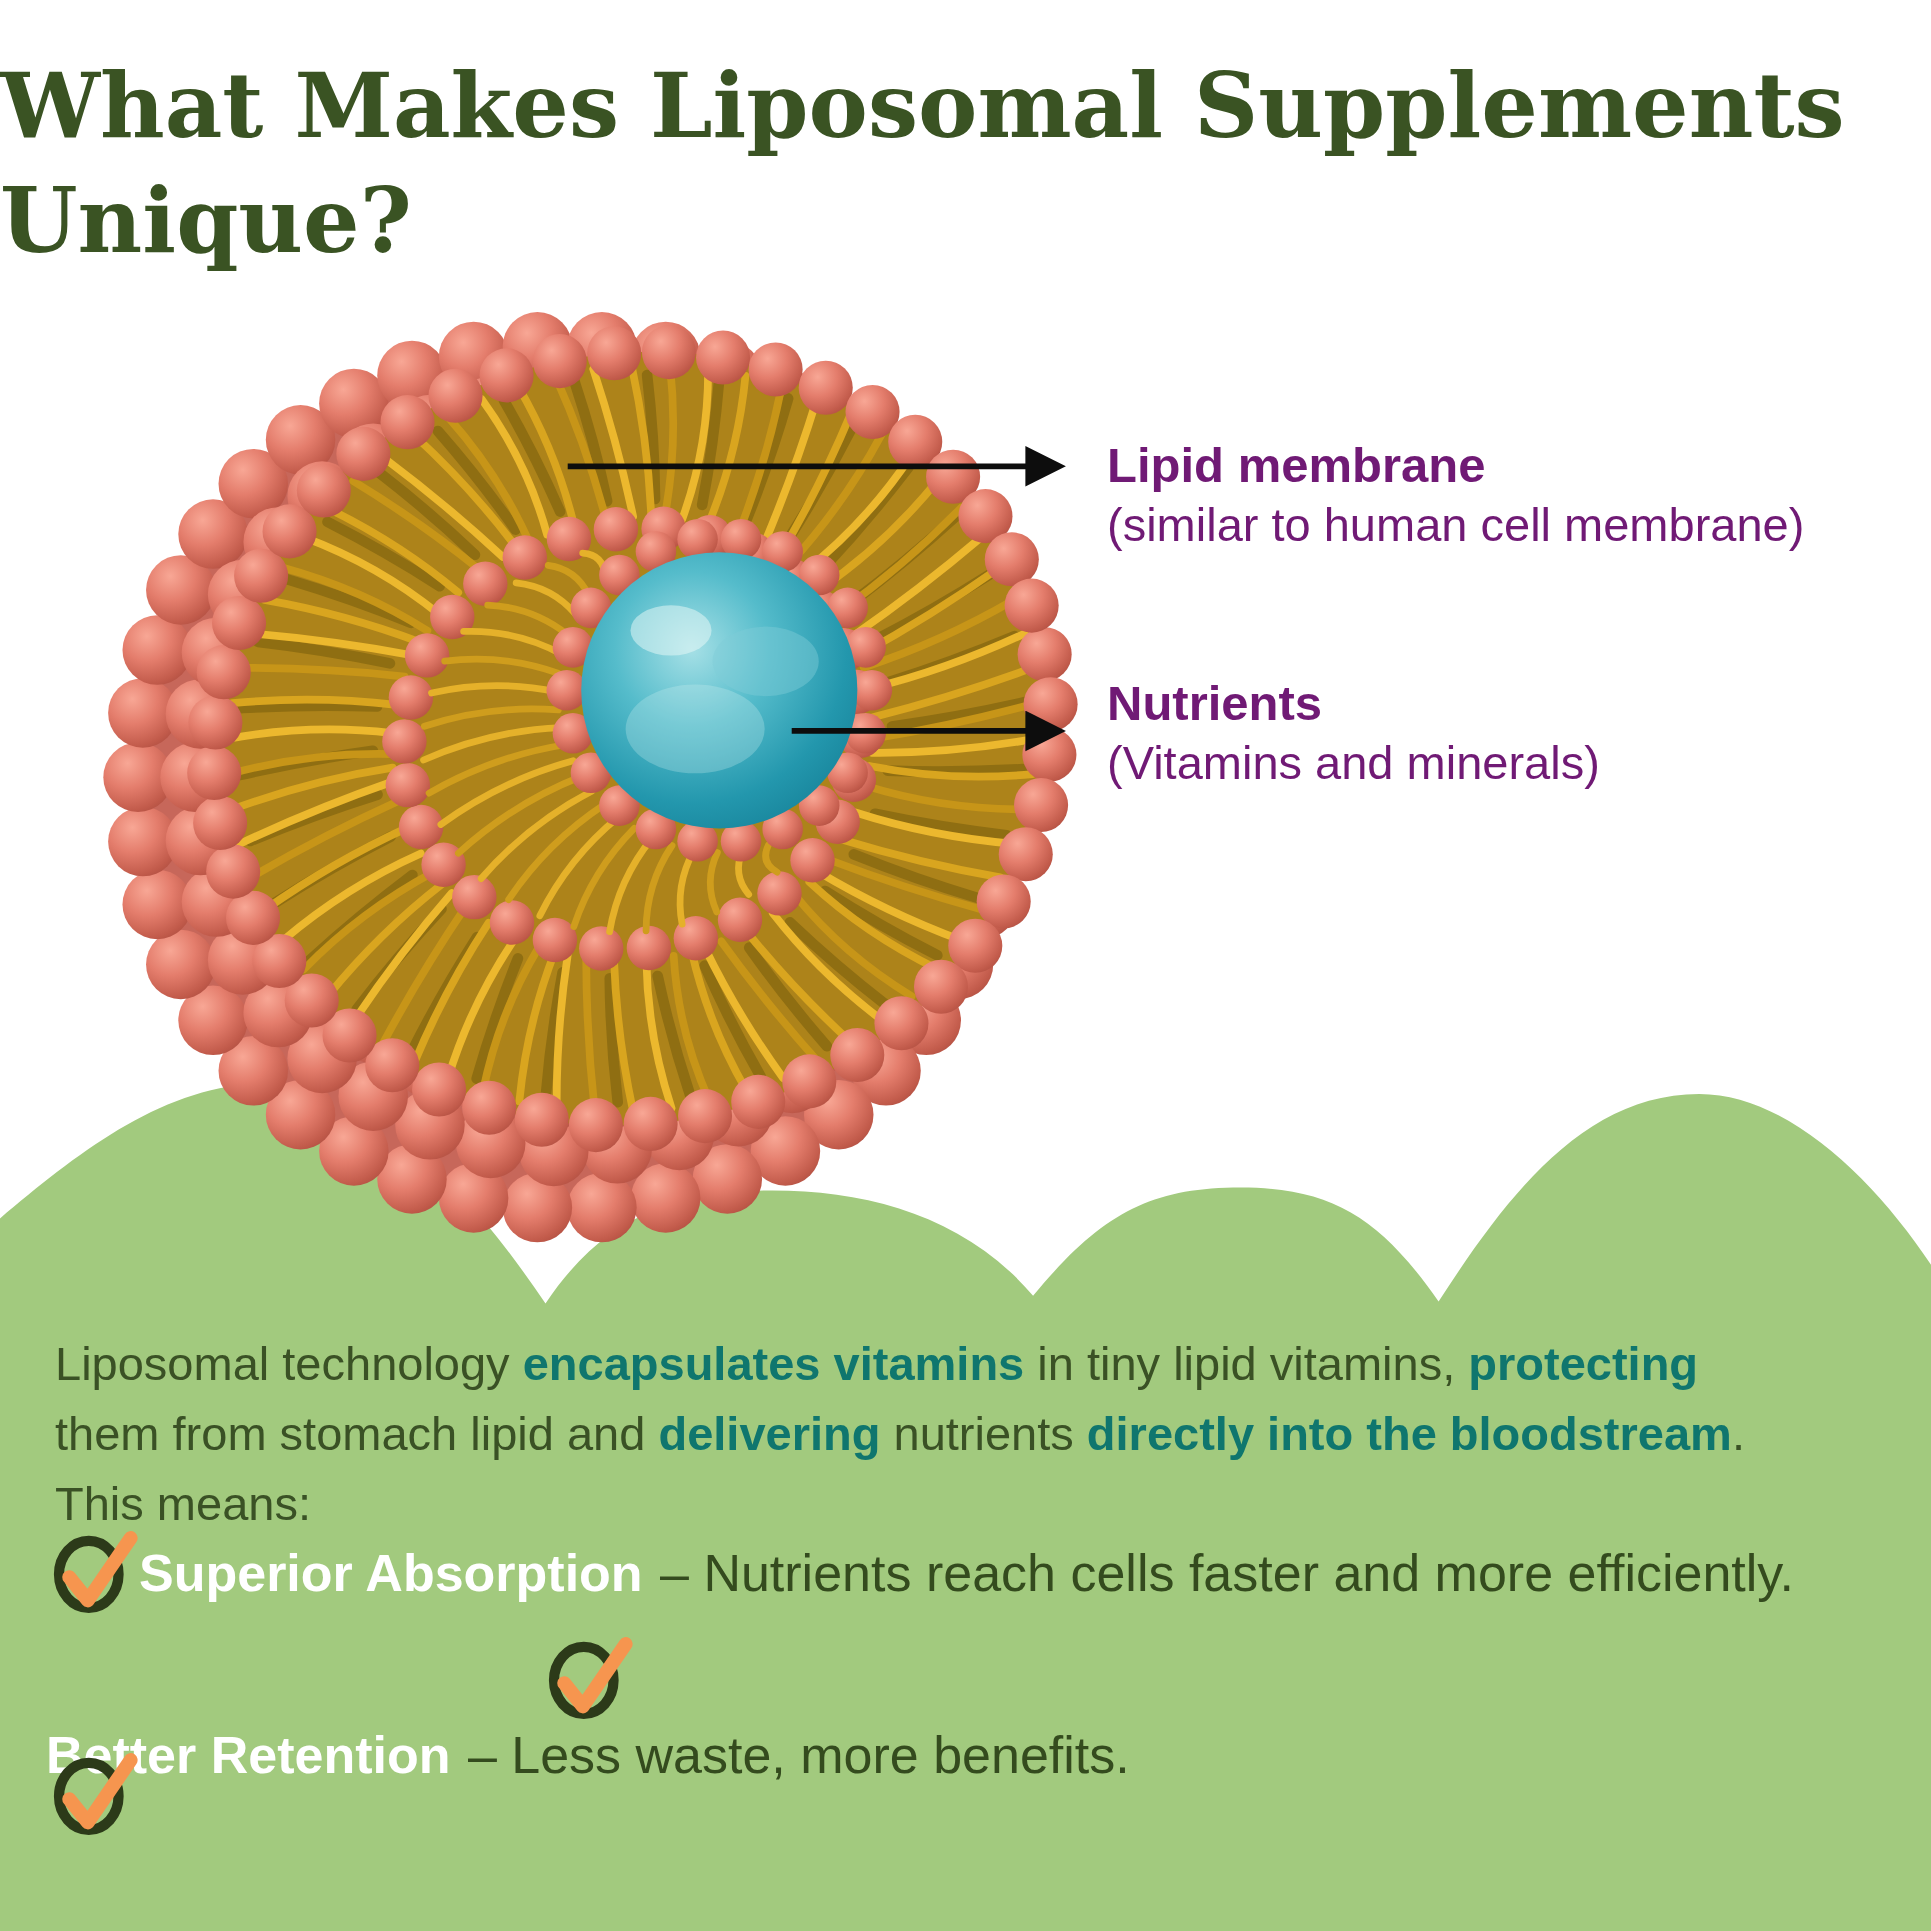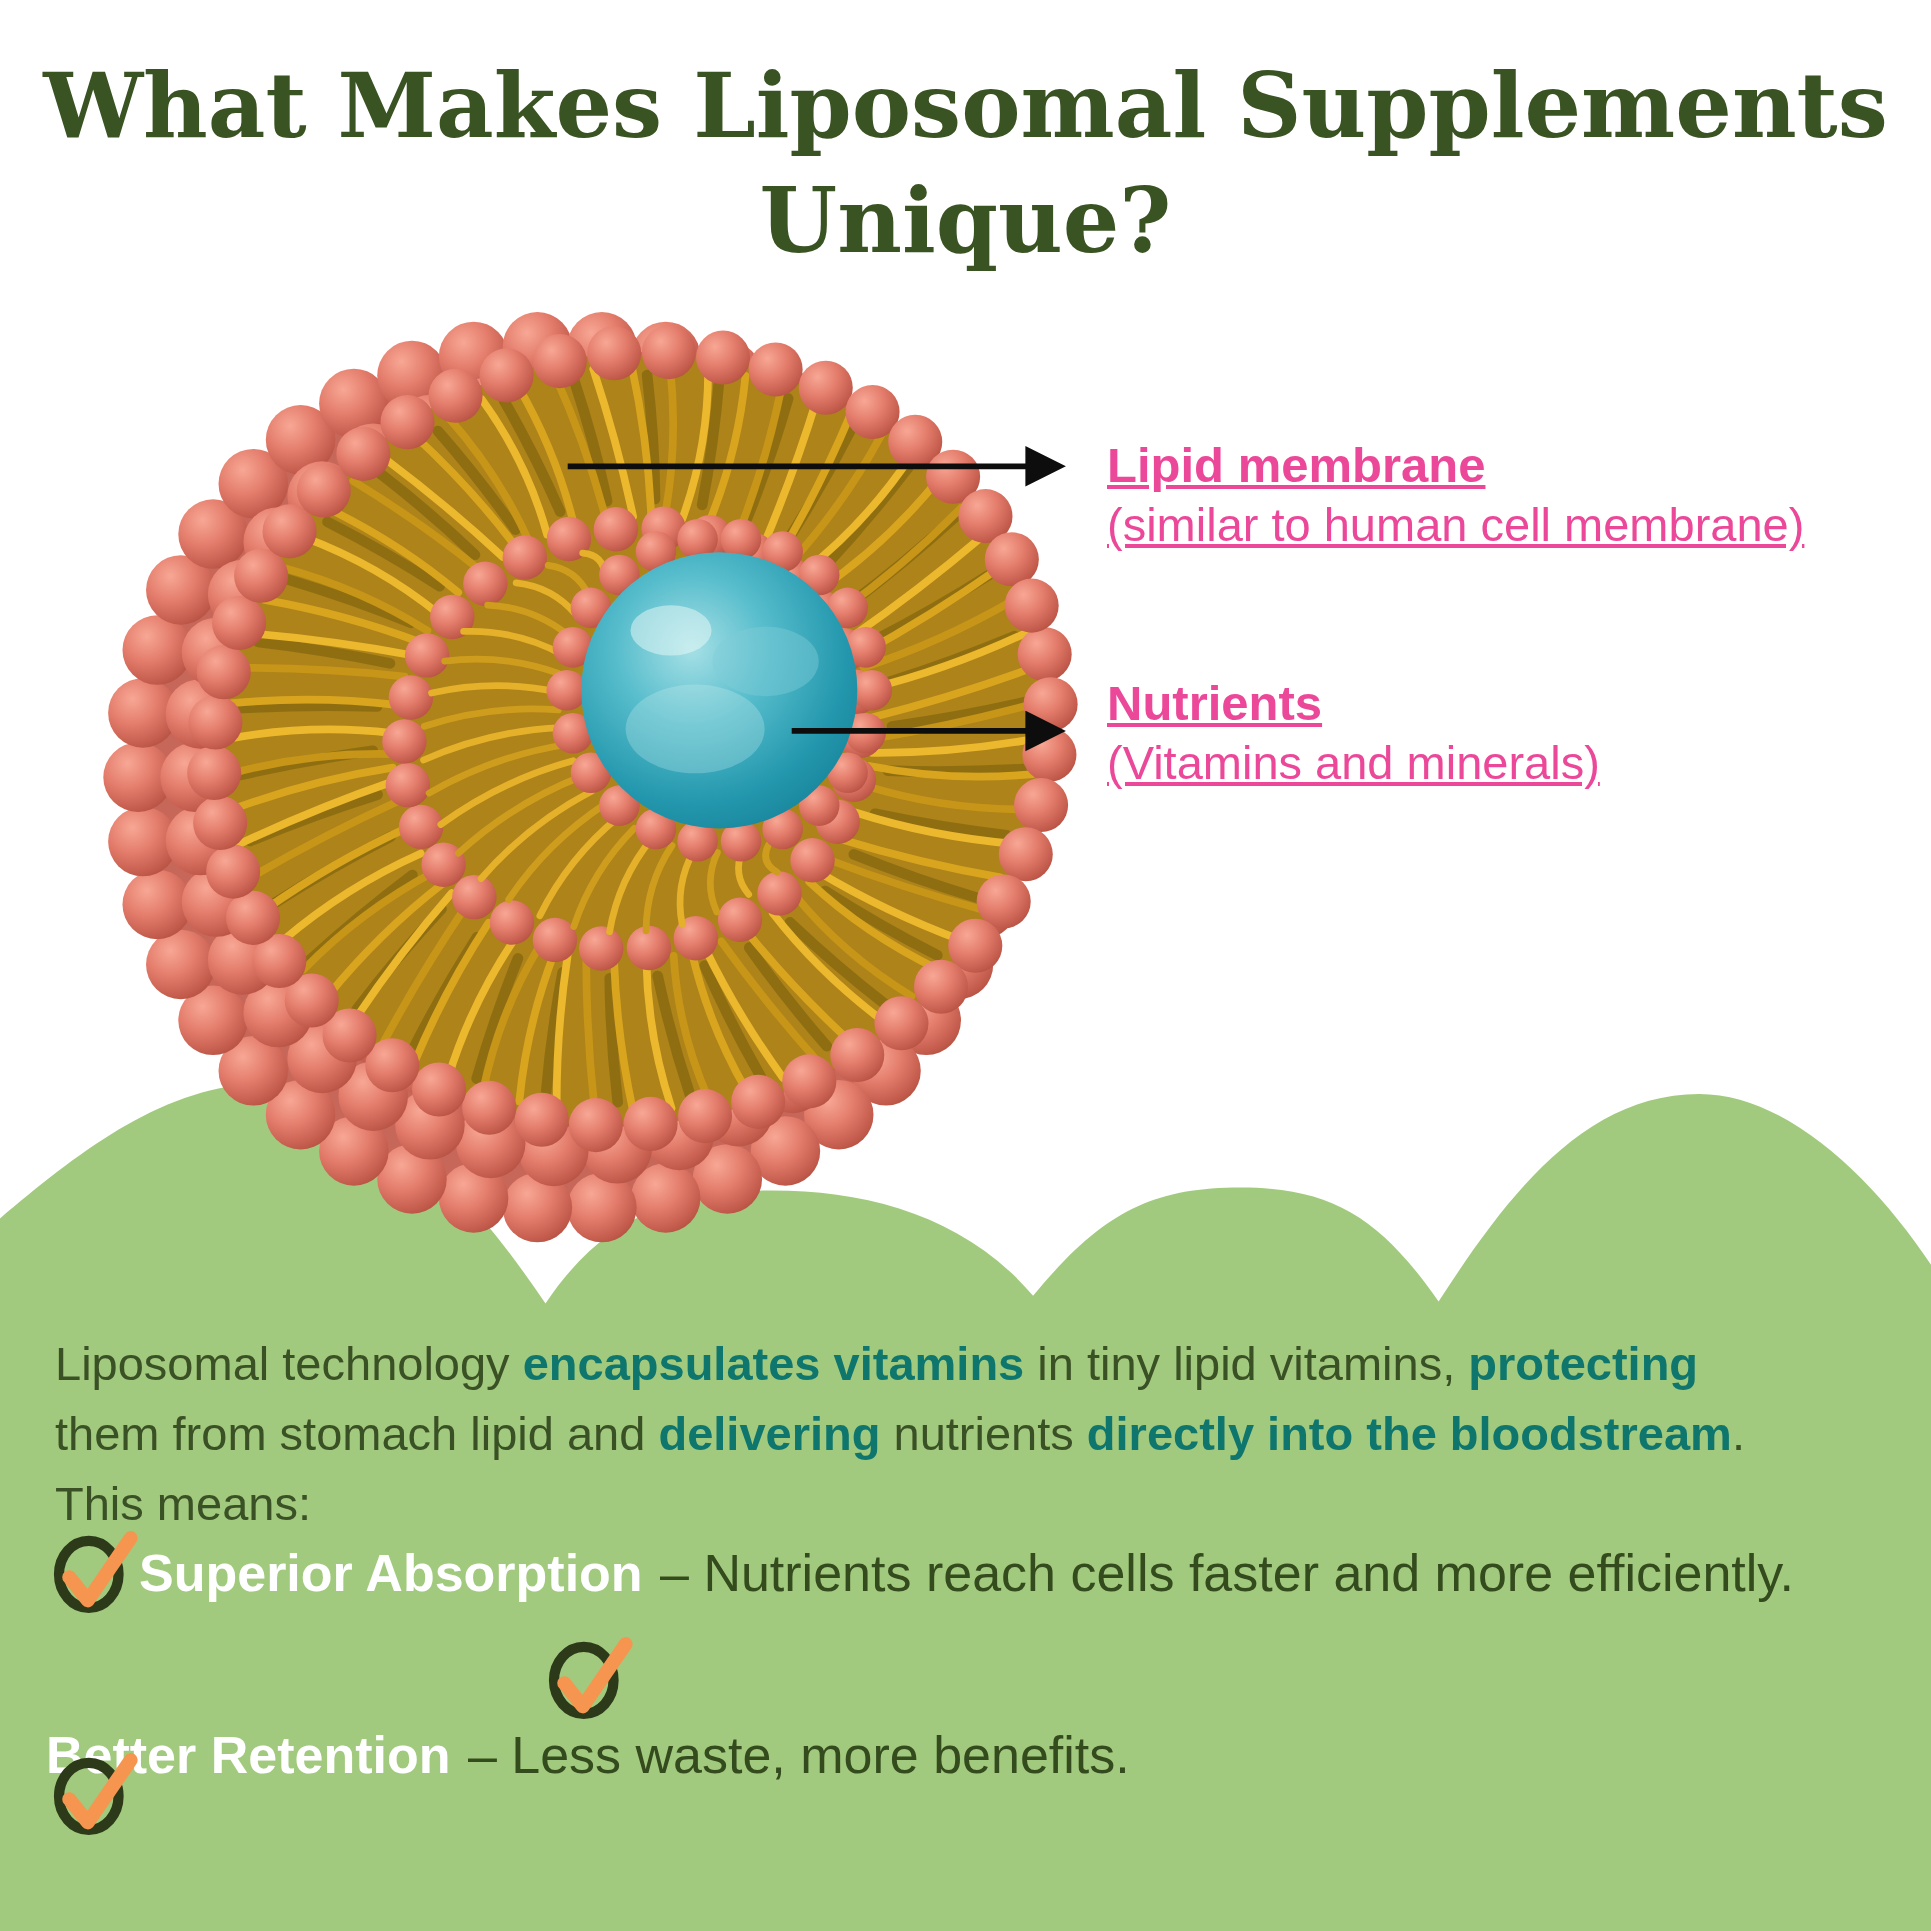--- a/index.html
+++ b/index.html
@@ -4,27 +4,26 @@
 <style>
   html,body{margin:0;padding:0;}
   body{
     width:1931px;height:1931px;position:relative;overflow:hidden;
     background:#ffffff;
     font-family:"Liberation Sans",sans-serif;
   }
   #bg{position:absolute;left:0;top:0;width:1931px;height:1931px;}
   .title{
     position:absolute;top:48px;left:0;width:100%;
-    text-align:center;
     font-family:"DejaVu Serif",serif;font-weight:700;
     font-size:89px;line-height:115px;color:#3a5323;
   }
   .dlabel{
-    position:absolute;left:1107px;color:#ec4899;
-    font-size:47px;line-height:59px;text-decoration:underline;
+    position:absolute;left:1107px;color:#701a75;
+    font-size:47px;line-height:59px;
   }
   .dlabel .dl-head{display:block;font-weight:700;font-size:49px;}
   #label-membrane{top:436px;}
   #label-nutrients{top:674px;}
   .para{
     position:absolute;left:55px;top:1329px;width:1873px;
     font-size:47px;line-height:70px;color:#3a5125;
   }
   .para .bd{font-weight:700;color:#0f766e;}
   .bullet{

